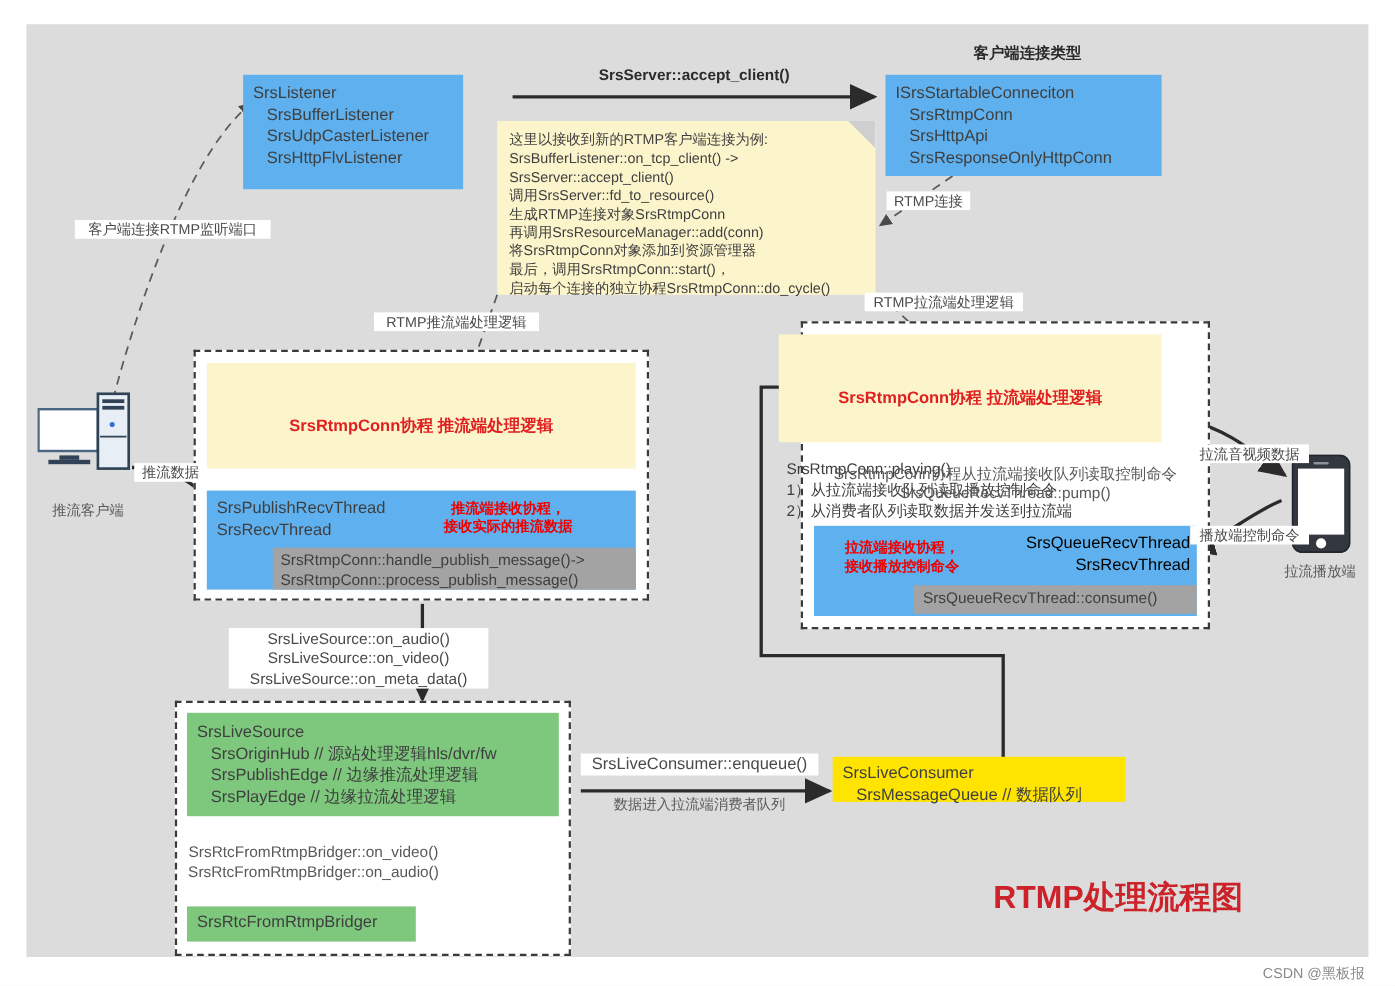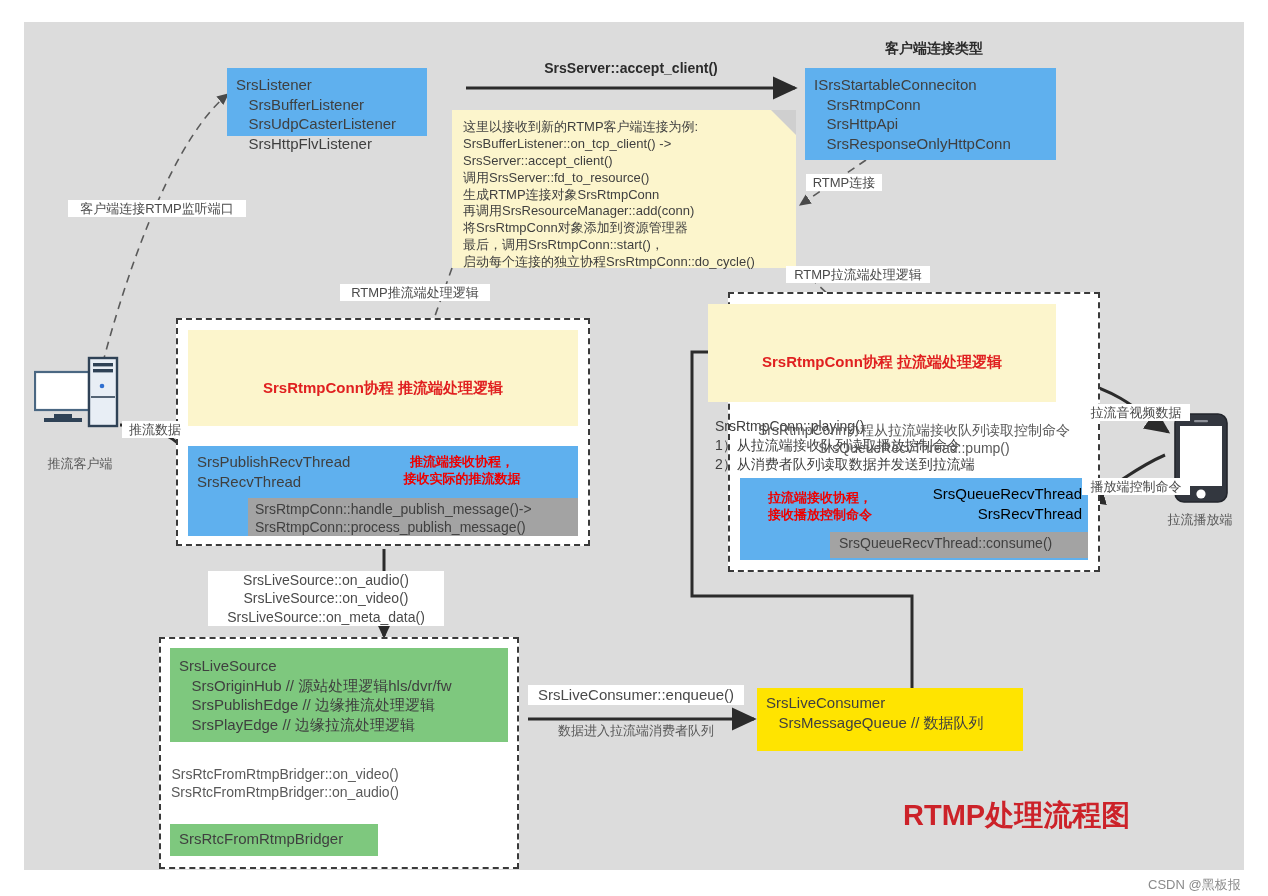--- a/index.html
+++ b/index.html
@@ -67,21 +67,21 @@
 
     <path d="M1080,382 C1120,392 1140,412 1168,432" stroke="#2b2b2b" stroke-width="3" fill="none" marker-end="url(#ah)"></path>
 
     <path d="M1165,455 C1130,470 1110,492 1082,500" stroke="#2b2b2b" stroke-width="3" fill="none" marker-end="url(#ah)"></path>
   </svg>
 
   <div class="box panel" style="left:176px;top:318px;width:414px;height:228px;"></div>
   <div class="box panel" style="left:728px;top:292px;width:372px;height:280px;"></div>
   <div class="box panel" style="left:159px;top:637px;width:360px;height:232px;"></div>
 
-  <div class="box blue fs15" style="left:227px;top:68px;width:200px;height:68px;padding:7px 0 8px 9px;">SrsListener
+  <div class="box blue fs15" style="left:221px;top:68px;width:200px;height:104px;padding:7px 0 8px 9px;">SrsListener
    SrsBufferListener
    SrsUdpCasterListener
    SrsHttpFlvListener</div>
 
   <div class="hdr fs14 abs" style="left:805px;top:40px;width:258px;">客户端连接类型</div>
 
   <div class="box blue fs15" style="left:805px;top:68px;width:251px;height:92px;padding:7px 0 0 9px;">ISrsStartableConneciton
    SrsRtmpConn
    SrsHttpApi
    SrsResponseOnlyHttpConn</div>
@@ -180,19 +180,19 @@
 
   <div class="plain fs14 abs" style="left:160px;top:765px;width:250px;">SrsRtcFromRtmpBridger::on_video()
 SrsRtcFromRtmpBridger::on_audio()</div>
 
   <div class="box green fs15" style="left:170px;top:824px;width:208px;height:32px;padding:5px 0 0 9px;">SrsRtcFromRtmpBridger</div>
 
 
   <div class="wlabel fs15 abs" style="left:528px;top:685px;width:216px;">SrsLiveConsumer::enqueue()</div>
   <div class="plain fs13 abs" style="left:528px;top:722px;width:216px;">数据进入拉流端消费者队列</div>
 
-  <div class="box yellowbox fs15" style="left:757px;top:688px;width:266px;height:63px;padding:5px 4px 0 9px;">SrsLiveConsumer
+  <div class="box yellowbox fs15" style="left:757px;top:688px;width:266px;height:41px;padding:5px 4px 0 9px;">SrsLiveConsumer
    SrsMessageQueue // 数据队列</div>
 
   <div class="bigtitle abs" style="left:903px;top:796px;font-size:29px;">RTMP处理流程图</div>
 
   <div class="wm fs13 abs" style="left:1148px;top:876px;font-size:13px;">CSDN @黑板报</div>
 </div>
 
 </body></html>

